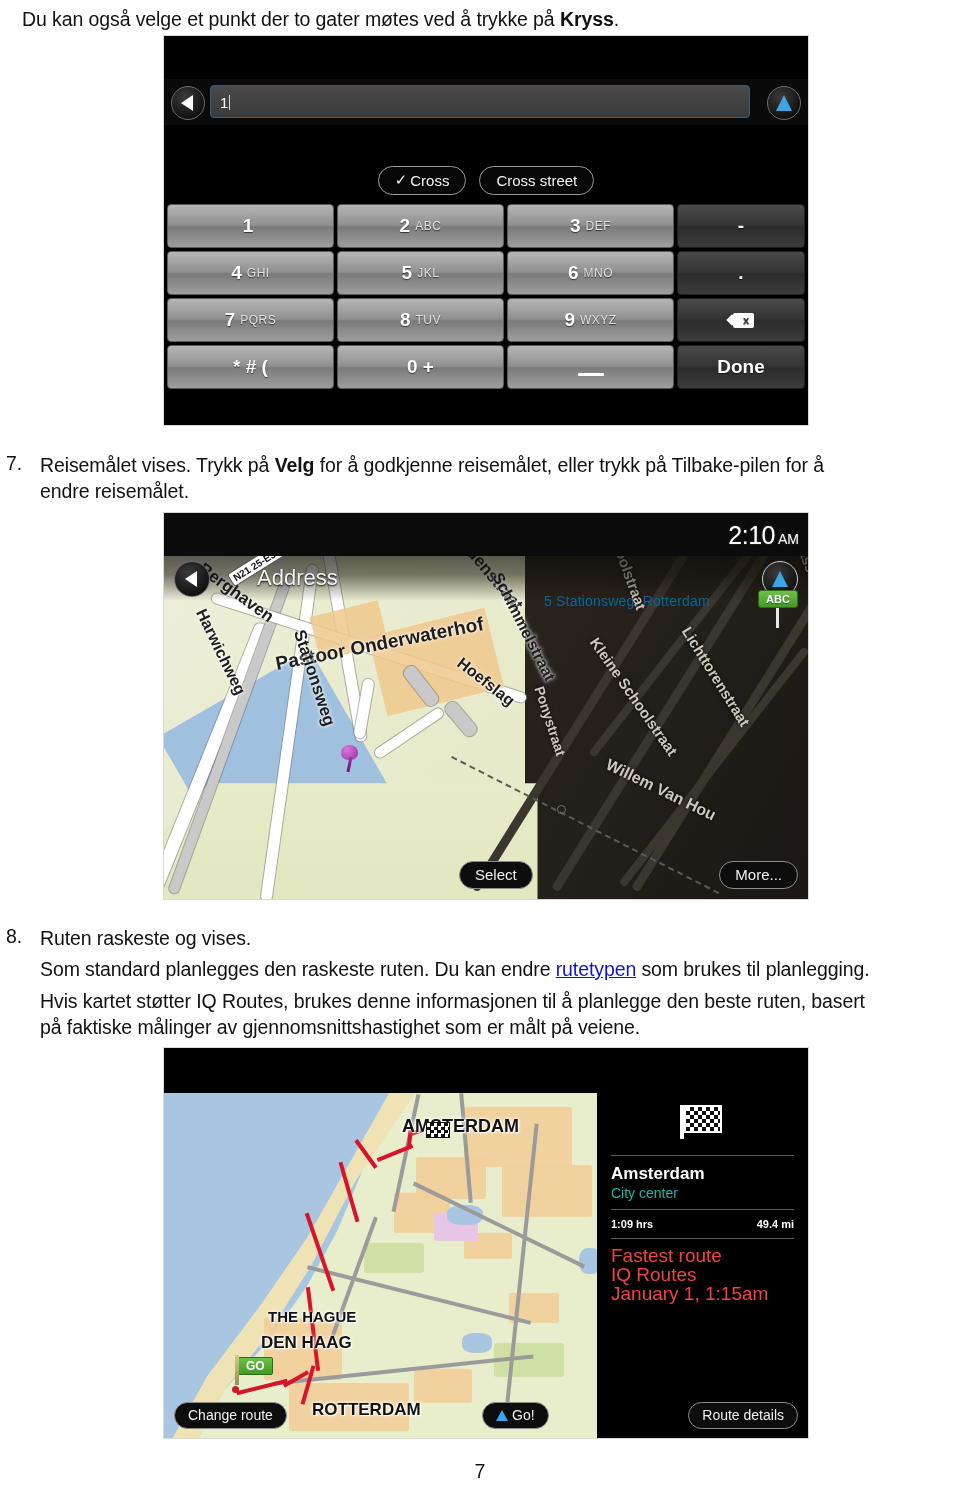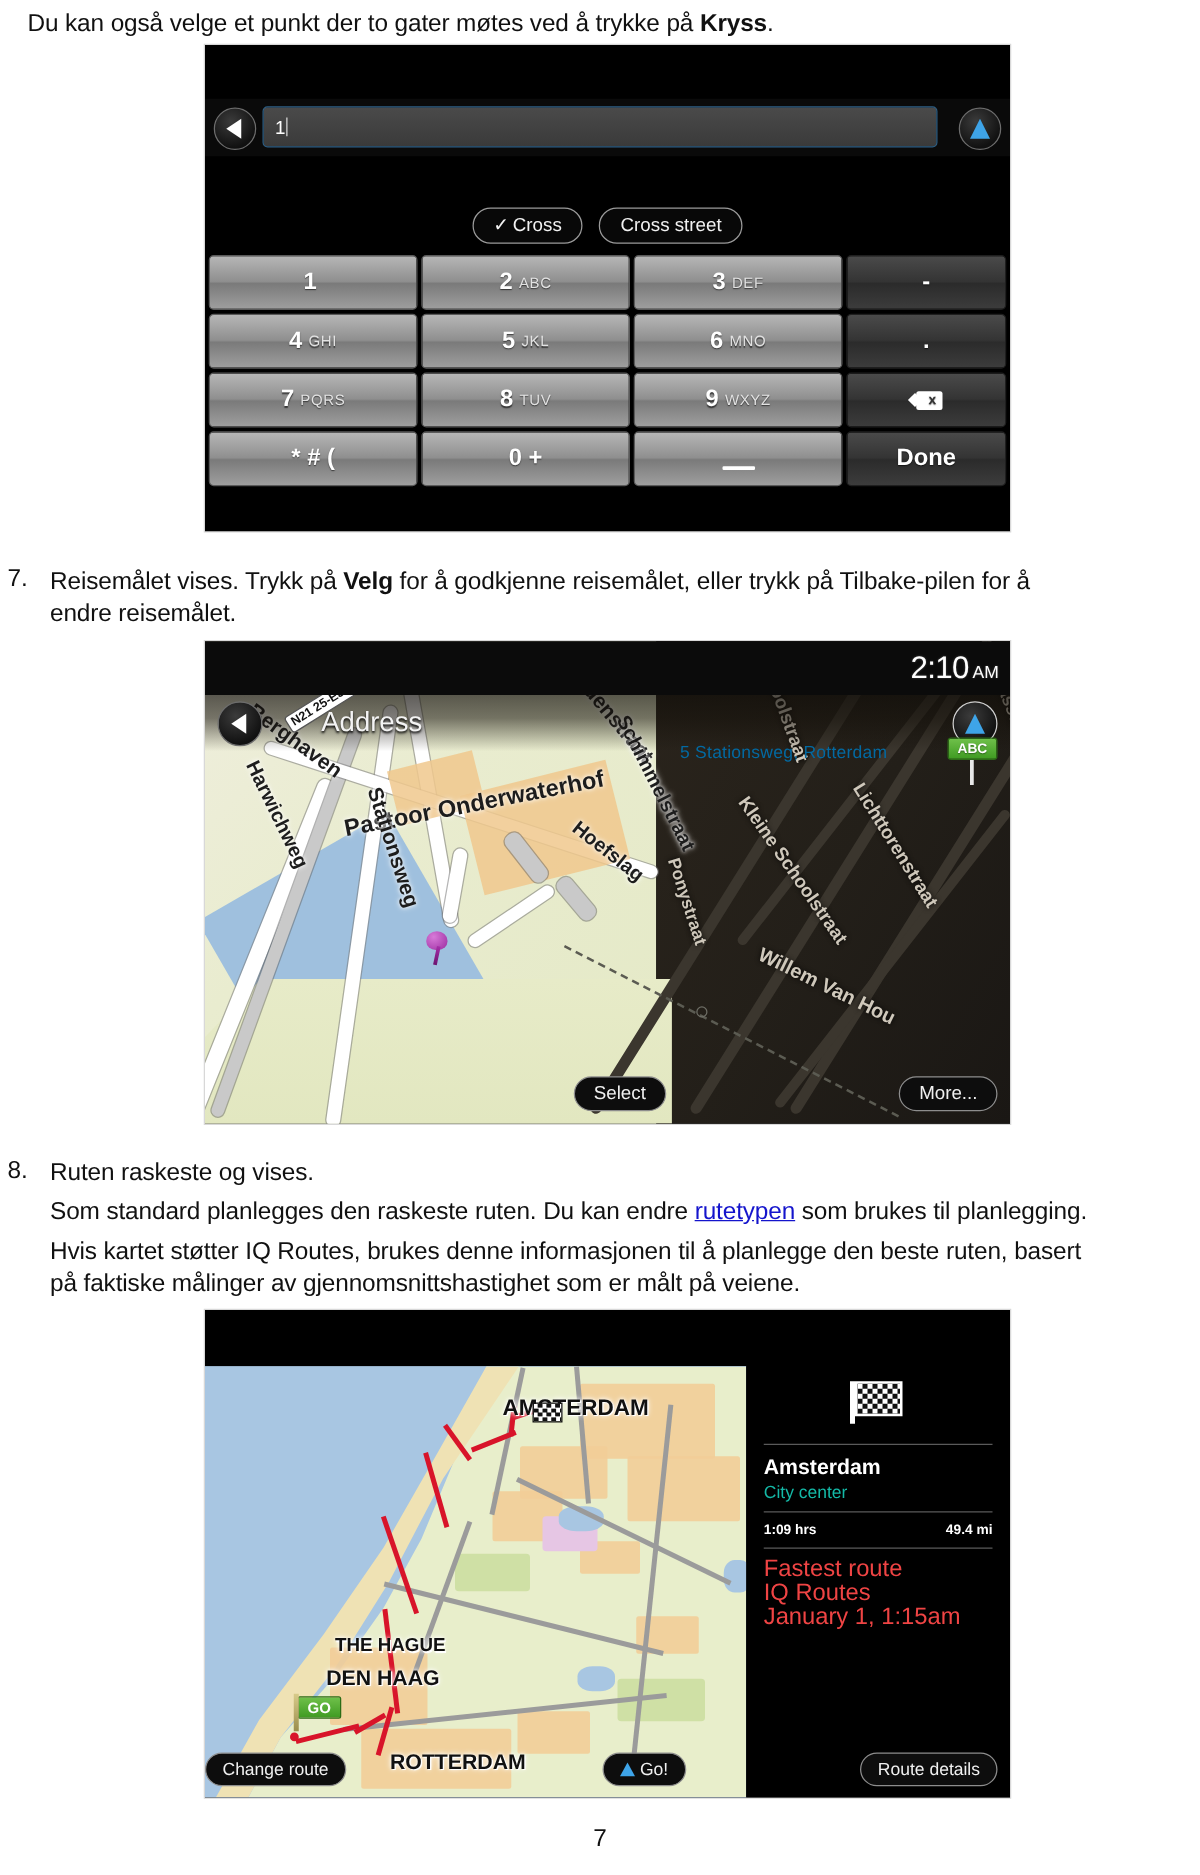--- a/index.html
+++ b/index.html
@@ -460,21 +460,21 @@
         <span>49.4 mi</span>
       </div>
       <div class="hr"></div>
       <div class="p-meta">
         <div>Fastest route</div>
         <div>IQ Routes</div>
         <div>January 1,  1:15am</div>
       </div>
     </div>
 
-    <div class="s3-btn" style="left:0;">
+    <div class="s3-btn" style="left:10px;">
       <span>Change route</span>
     </div>
     <div class="s3-btn" style="left:318px;">
       <span class="goarrow"></span>
       <span>Go!</span>
     </div>
     <div class="s3-btn" style="right:10px;">
       <span>Route details</span>
     </div>
   </div>

